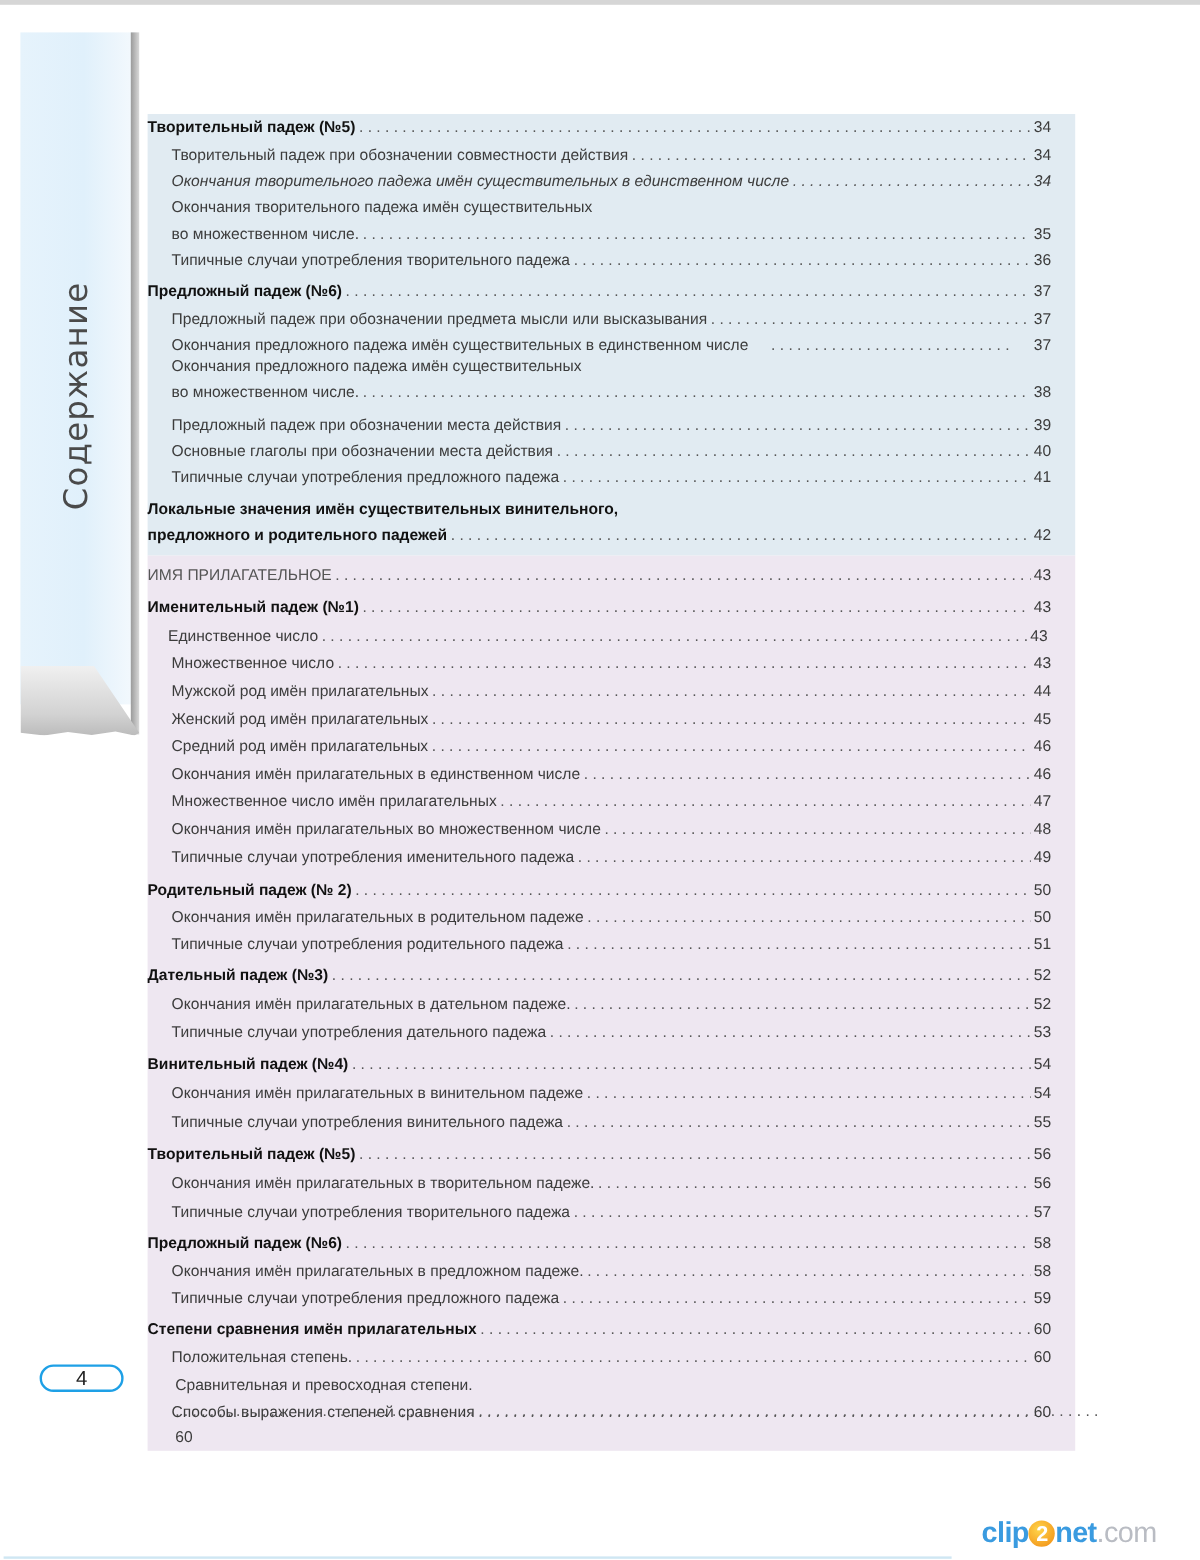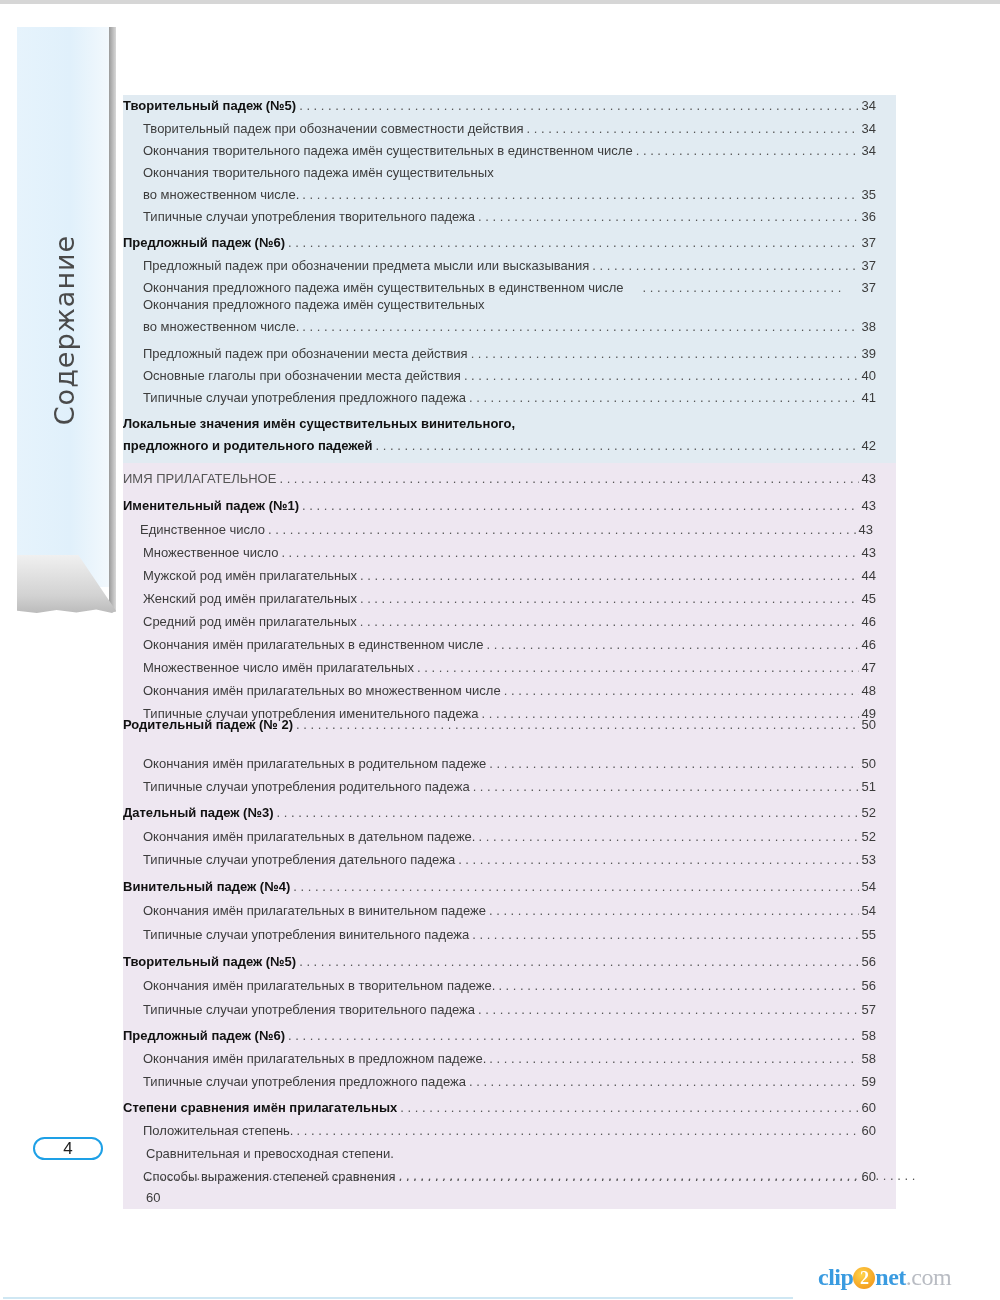--- a/index.html
+++ b/index.html
@@ -67,21 +67,21 @@
       position: absolute; left: 33px; top: 1137px; width: 70px; height: 23px;
       border: 2px solid #1ea0e6; border-radius: 12px; box-sizing: border-box;
       text-align: center; font-size: 17px; line-height: 19px; color: #222;
     }
     .bottom-rule {
       position: absolute; left: 3px; top: 1297px; width: 790px; height: 2px;
       background: #cfe7f3;
     }
     .watermark {
       position: absolute; left: 818px; top: 1264px;
-      font-family: Liberation Serif, serif; font-size: 24px; font-weight: bold;
+      font-family: Liberation Sans, sans-serif; font-size: 24px; font-weight: bold;
       letter-spacing: -0.5px;
     }
     .watermark .wm-a { color: #3a9be0; }
     .watermark .wm-two {
       display: inline-block; width: 22px; height: 22px; border-radius: 50%;
       background: radial-gradient(circle at 40% 35%, #ffd54a, #f08a12);
       color: #fff; font-size: 18px; line-height: 22px; text-align: center; vertical-align: 1px;
     }
     .watermark .wm-b { color: #b9bcc3; font-weight: normal; }
   </style>
@@ -102,21 +102,21 @@
     <div class="row bold" style="top: 0px;">
       <span class="title">Творительный падеж (№5)</span>
       <span class="leader"></span>
       <span class="page">34</span>
     </div>
     <div class="row sub" style="top: 23px;">
       <span class="title">Творительный падеж при обозначении совместности действия</span>
       <span class="leader"></span>
       <span class="page">34</span>
     </div>
-    <div class="row sub" style="top: 45px;">
+    <div class="row sub" style="top: 45px; font-style: italic;">
       <span class="title">Окончания творительного падежа имён существительных в единственном числе</span>
       <span class="leader"></span>
       <span class="page">34</span>
     </div>
     <div class="row sub multi" style="top: 67px;">
       <span class="line1 title">Окончания творительного падежа имён существительных</span>
       <div class="line2">
         <span class="title">во множественном числе.</span>
         <span class="leader"></span>
         <span class="page">35</span>
@@ -221,21 +221,21 @@
     <div class="row sub" style="top: 585px;">
       <span class="title">Окончания имён прилагательных во множественном числе</span>
       <span class="leader"></span>
       <span class="page">48</span>
     </div>
     <div class="row sub" style="top: 608px;">
       <span class="title">Типичные случаи употребления именительного падежа</span>
       <span class="leader"></span>
       <span class="page">49</span>
     </div>
-    <div class="row bold" style="top: 619px;">
+    <div class="row bold" style="top: 636px;">
       <span class="title">Родительный падеж (№ 2)</span>
       <span class="leader"></span>
       <span class="page">50</span>
     </div>
     <div class="row sub" style="top: 658px;">
       <span class="title">Окончания имён прилагательных в родительном падеже</span>
       <span class="leader"></span>
       <span class="page">50</span>
     </div>
     <div class="row sub" style="top: 681px;">

